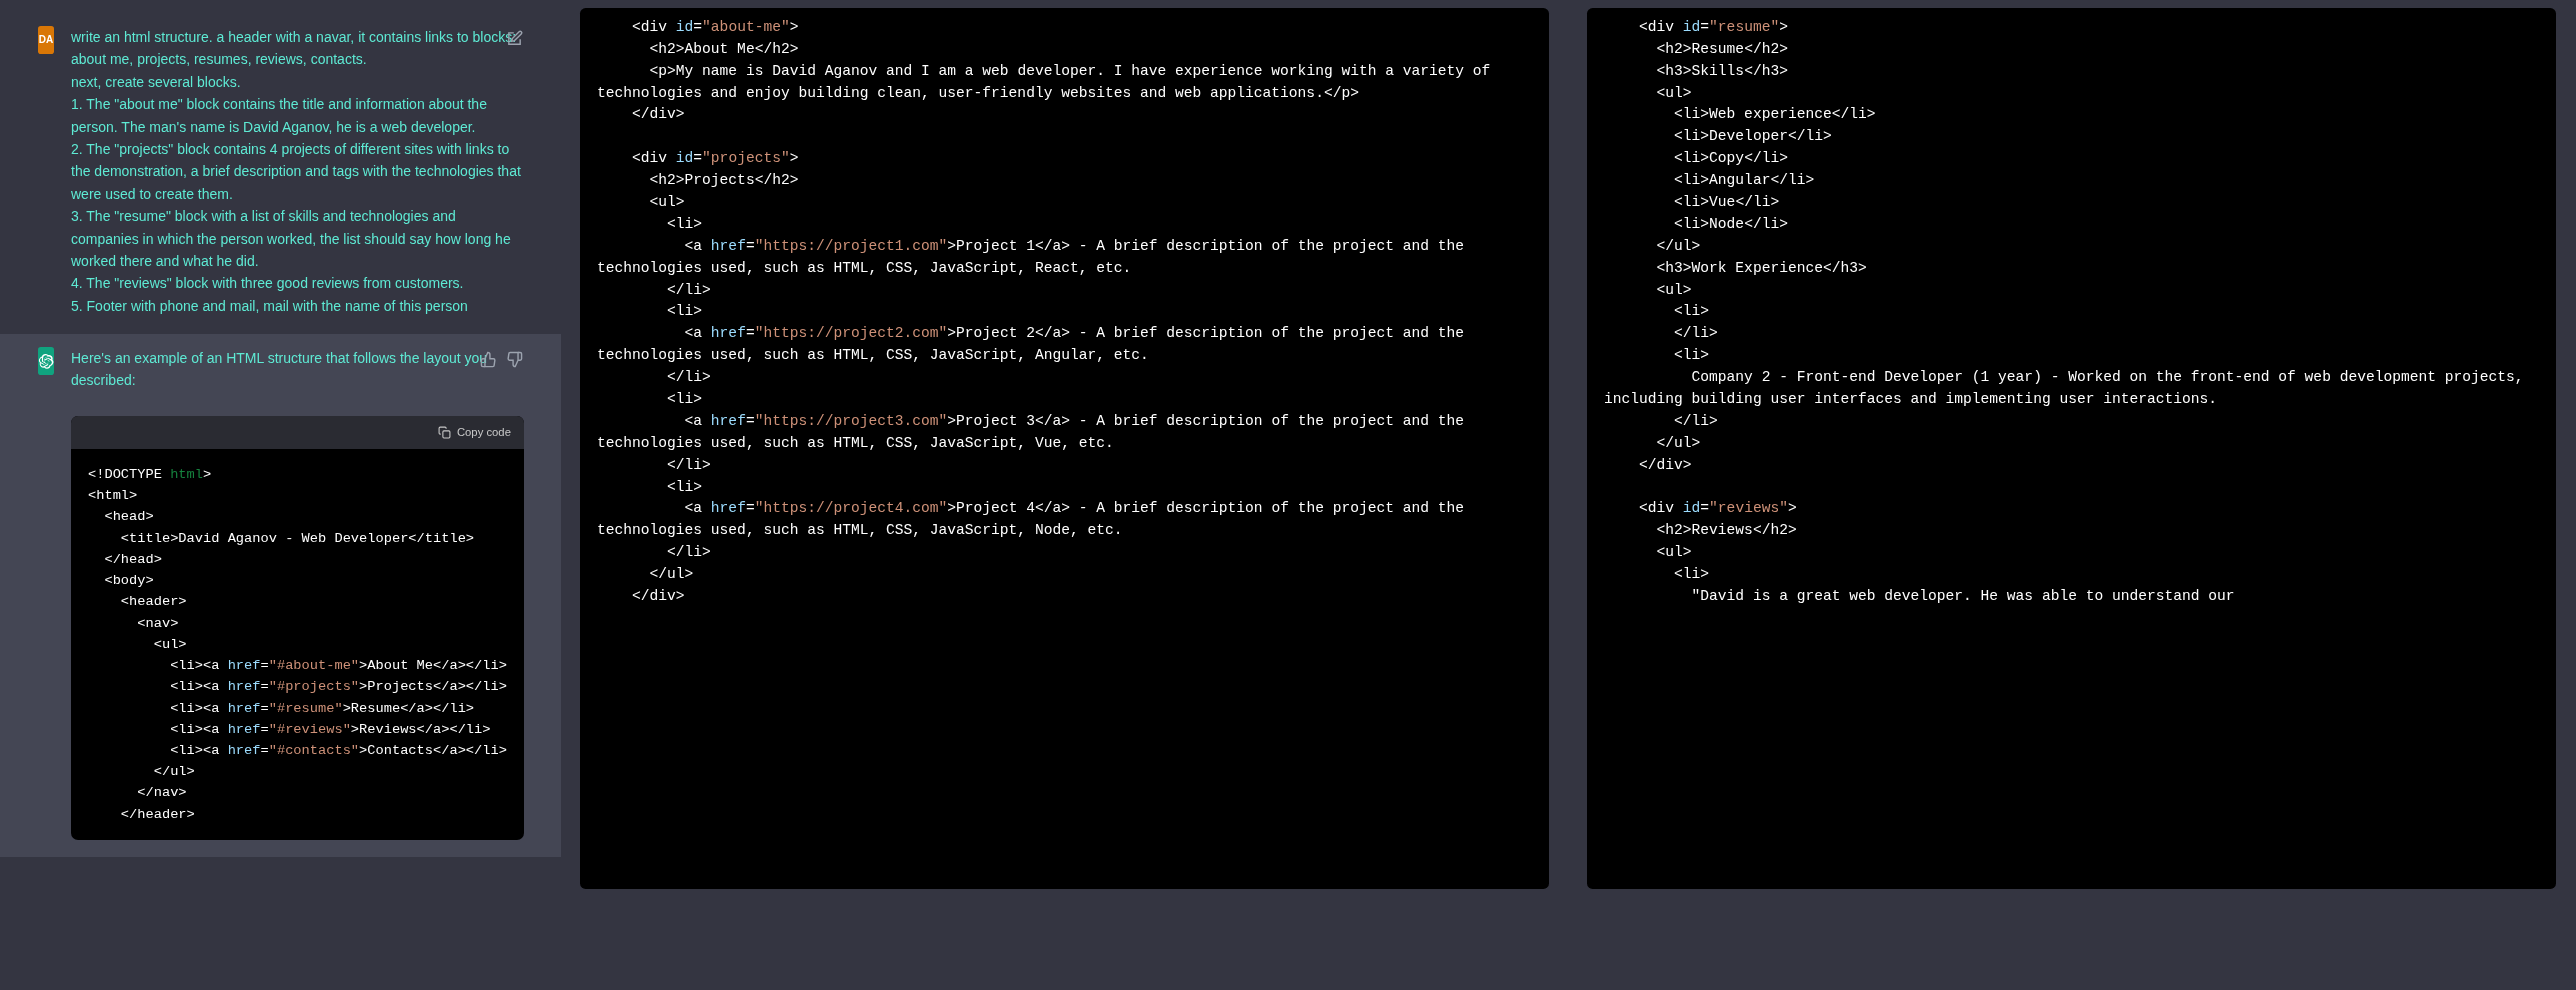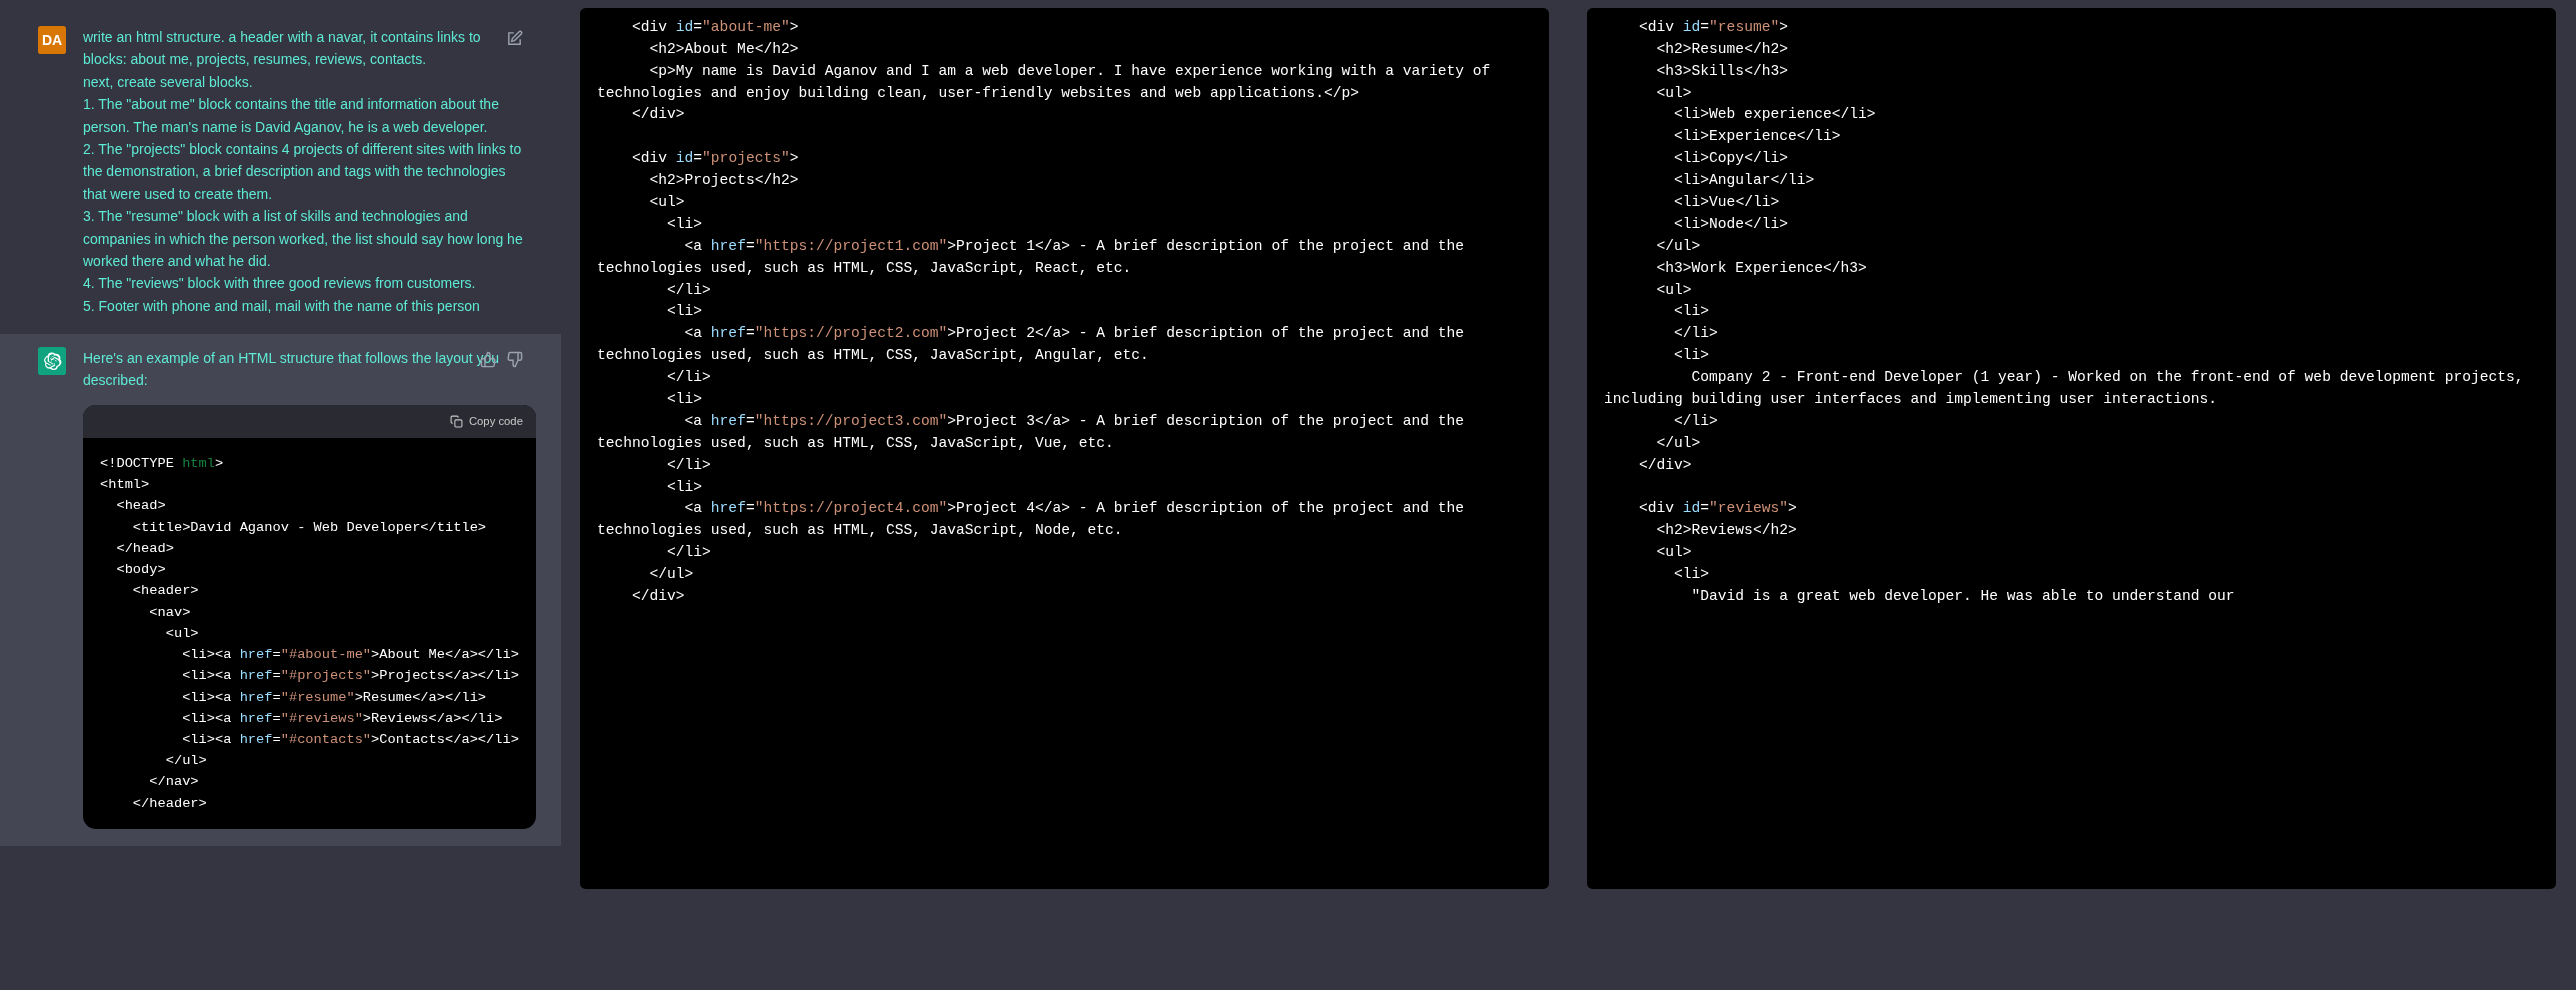--- a/index.html
+++ b/index.html
@@ -46,40 +46,40 @@
   
   .row {
     display: flex;
     padding: 13px 38px 17px 38px;
     gap: 17px;
     position: relative;
   }
   .row.user { background: var(--bg-dark); }
   .row.ai   { background: var(--bg-darker); }
   .avatar {
-    width: 28px; height: 28px;
+    width: 16px; height: 28px;
     border-radius: 2.8px;
     display: flex; align-items: center; justify-content: center;
-    font-size: 14px; font-weight: 600; color: #fff;
+    font-size: 10px; font-weight: 600; color: #fff;
     flex-shrink: 0;
   }
   .avatar.user { background: var(--avatar-bg); }
   .avatar.ai   { background: var(--ai-bg); }
   .avatar.ai svg { width: 19px; height: 19px; }
   .msg { flex: 1; white-space: pre-wrap; font-size: 14px; color: #5eead4; }
   .row-actions {
     position: absolute; right: 38px; top: 17px;
     display: flex; gap: 9.4px; color: var(--text-muted);
   }
   .row-actions .ic { width: 17px; height: 17px; cursor: pointer; }
 
   
   .codewrap {
-    margin-top: 13px;
-    border-radius: 13px;
+    margin-top: 24px;
+    border-radius: 7px;
     overflow: hidden;
     background: var(--bg-code);
   }
   .codehead {
     background: #2a2b32;
     color: #c9c9c9;
     font-size: 11.3px;
     padding: 7.5px 13px;
     display: flex; justify-content: flex-end; align-items: center; gap: 5.6px;
   }
@@ -221,21 +221,21 @@
   </div>
 </div>
 
 <div class="panel right">
   <div class="bigpanel">
     <pre class="bigcode" id="code-right" style="white-space: pre-wrap; word-break: break-word;"><span class="t-tag">    &lt;div </span><span class="t-attr" style="color: rgb(156, 220, 254);">id</span><span class="t-tag">=</span><span class="t-str" style="color: rgb(206, 145, 120);">"resume"</span><span class="t-tag">&gt;
 </span><span class="t-tag">      &lt;h2&gt;</span><span class="t-tag">Resume</span><span class="t-tag">&lt;/h2&gt;
 </span><span class="t-tag">      &lt;h3&gt;</span><span class="t-tag">Skills</span><span class="t-tag">&lt;/h3&gt;
 </span><span class="t-tag">      &lt;ul&gt;
 </span><span class="t-tag">        &lt;li&gt;</span><span class="t-tag">Web experience</span><span class="t-tag">&lt;/li&gt;
-</span><span class="t-tag">        &lt;li&gt;</span><span class="t-tag">Experience</span><span class="t-tag">&lt;/li&gt;
+</span><span class="t-tag">        &lt;li&gt;</span><span class="t-tag">Developer</span><span class="t-tag">&lt;/li&gt;
 </span><span class="t-tag">        &lt;li&gt;</span><span class="t-tag">Copy</span><span class="t-tag">&lt;/li&gt;
 </span><span class="t-tag">        &lt;li&gt;</span><span class="t-tag">Angular</span><span class="t-tag">&lt;/li&gt;
 </span><span class="t-tag">        &lt;li&gt;</span><span class="t-tag">Vue</span><span class="t-tag">&lt;/li&gt;
 </span><span class="t-tag">        &lt;li&gt;</span><span class="t-tag">Node</span><span class="t-tag">&lt;/li&gt;
 </span><span class="t-tag">      &lt;/ul&gt;
 </span><span class="t-tag">      &lt;h3&gt;</span><span class="t-tag">Work Experience</span><span class="t-tag">&lt;/h3&gt;
 </span><span class="t-tag">      &lt;ul&gt;
 </span><span class="t-tag">        &lt;li&gt;
 </span><span class="t-tag">        &lt;/li&gt;
 </span><span class="t-tag">        &lt;li&gt;

